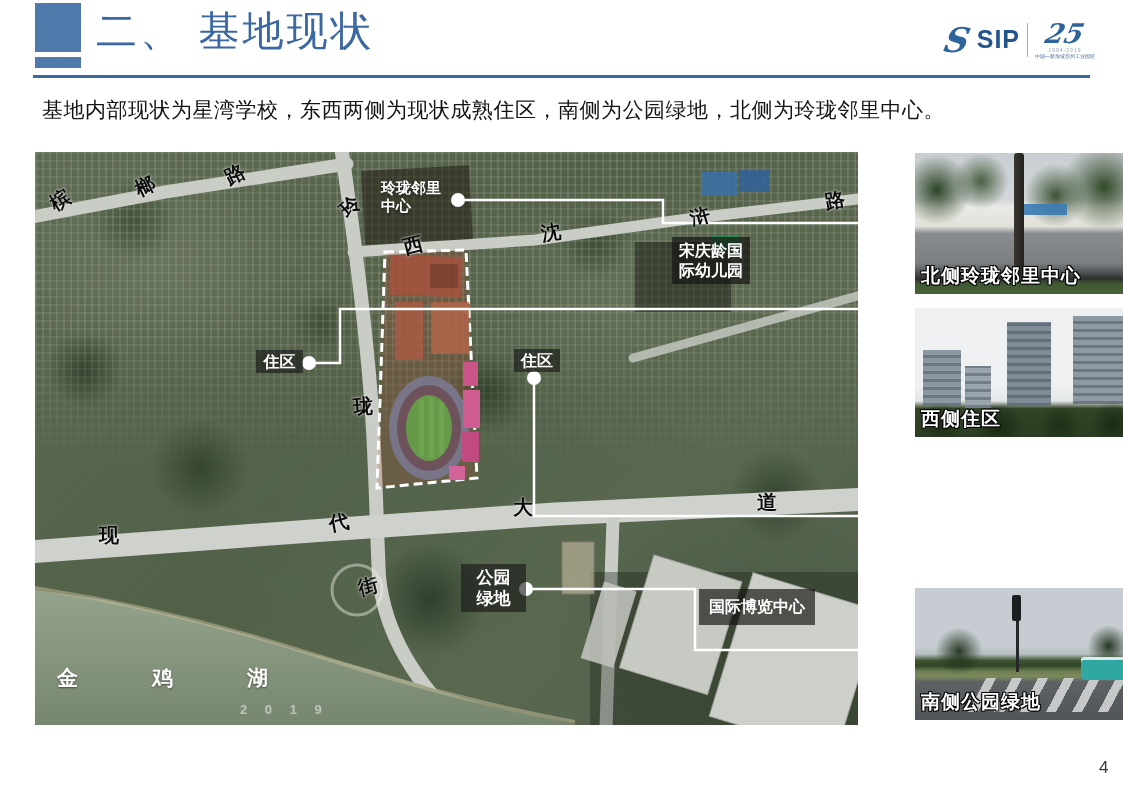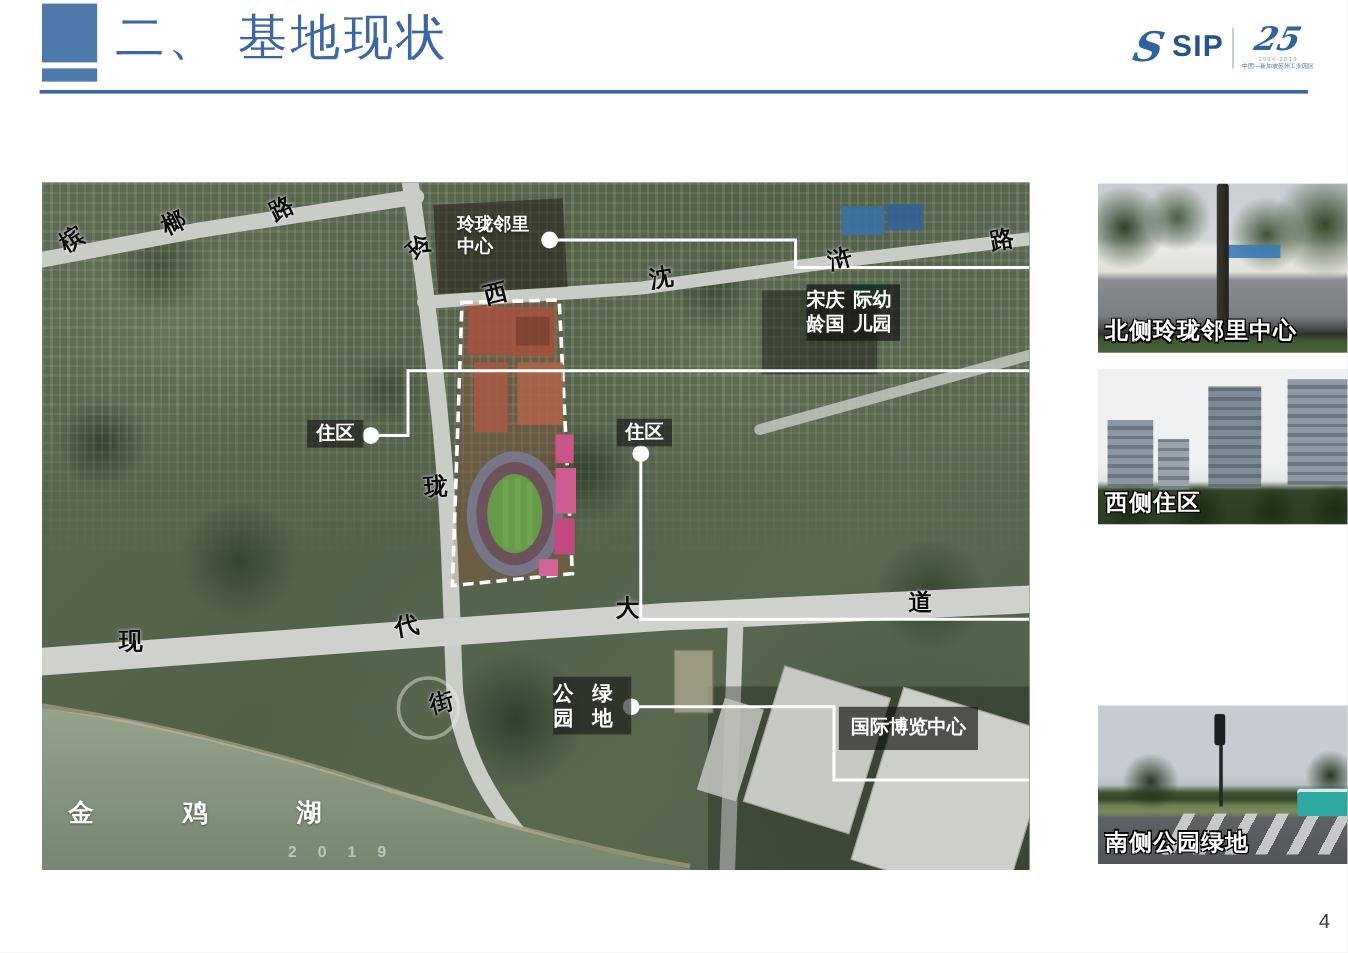--- a/index.html
+++ b/index.html
@@ -48,21 +48,21 @@
      mask:linear-gradient(180deg,#000 55%,transparent 96%);}
   .msvg{left:0;top:0;width:823px;height:573px;}
 
   .rl{position:absolute;font-size:20px;font-weight:bold;color:#0c0c0c;line-height:1;
       text-shadow:0 0 3px rgba(255,255,255,.7),0 0 1px rgba(255,255,255,.9);}
   .wl{position:absolute;font-size:21px;font-weight:bold;color:#ffffff;line-height:1;
       text-shadow:0 1px 2px rgba(0,0,0,.45);}
   .wm{position:absolute;font-size:13px;font-weight:bold;color:rgba(255,255,255,.5);letter-spacing:7px;}
 
   .cbox{position:absolute;background:rgba(22,22,22,.62);color:#fff;font-weight:bold;
-        display:flex;flex-direction:row;align-items:center;justify-content:center;
+        display:flex;flex-direction:column;align-items:center;justify-content:center;
         text-align:left;line-height:1.25;}
   .freelabel{position:absolute;color:#fff;font-weight:bold;text-align:left;line-height:1.2;
         text-shadow:0 1px 3px rgba(0,0,0,.6);}
 
   
   .photo{left:868px;width:220px;overflow:hidden;background:#cfd3d6;margin-left:47px;}
   .caption{position:absolute;left:6px;bottom:5px;font-size:19px;font-weight:bold;color:#fff;
            letter-spacing:1px;white-space:nowrap;
            text-shadow:-1px -1px 0 #000,1px -1px 0 #000,-1px 1px 0 #000,1px 1px 0 #000;}
   .p-layer{position:absolute;}
@@ -120,20 +120,21 @@
   <div class="abs logo">
     <span class="swoosh">S</span>
     <span class="siptext">SIP</span>
     <span class="ldiv"></span>
     <span class="anniv">
       <span class="a25">25</span>
       <span class="ayears">1994-2019</span>
       <span class="aorg">中国—新加坡苏州工业园区</span>
     </span>
   </div>
+  <div class="abs subtitle">基地内部现状为星湾学校，东西两侧为现状成熟住区，南侧为公园绿地，北侧为玲珑邻里中心。</div>
 
   <div class="abs map">
     <div class="abs m-trees"></div>
     <div class="abs m-urban"></div>
 
     <svg class="abs msvg" viewBox="0 0 823 573">
       <defs>
         <linearGradient id="lakeGrad" x1="0" y1="0" x2="0" y2="1">
           <stop offset="0" stop-color="#95a28c"></stop>
             <stop offset="1" stop-color="#76866e"></stop>

